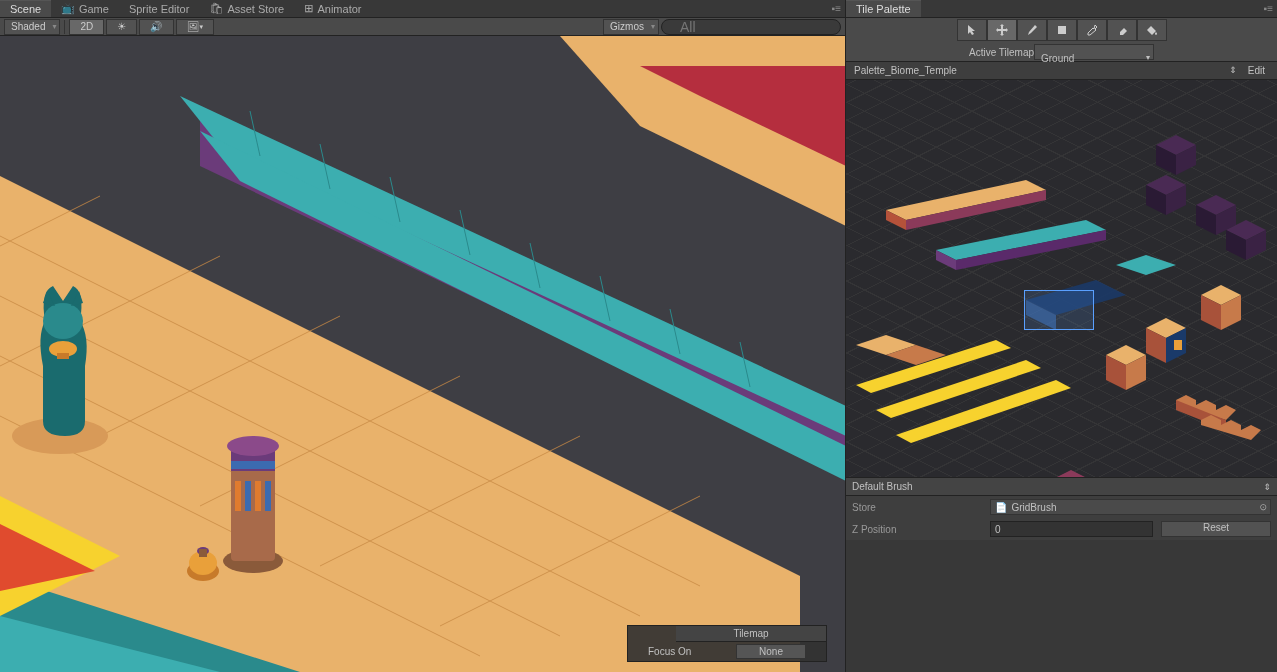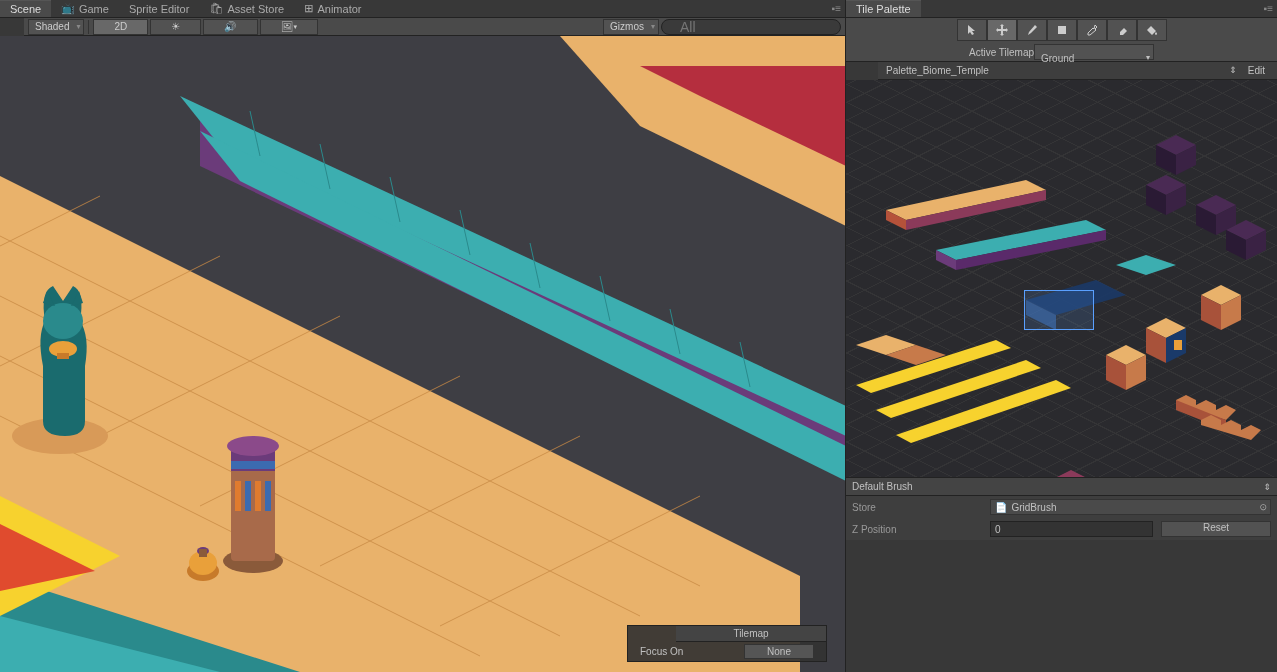--- a/index.html
+++ b/index.html
@@ -16,52 +16,52 @@
 .left-panel { width: 846px; height: 672px; display: flex; flex-direction: column; border-right: 1px solid #222; }
 .right-panel { width: 431px; height: 540px; display: flex; flex-direction: column; }
 
 
 .tab-bar { height: 18px; background: #383838; display: flex; align-items: center; border-bottom: 1px solid #222; position: relative; }
 .tab { padding: 2px 10px; color: #aaa; cursor: default; display: flex; align-items: center; gap: 4px; }
 .tab.active { background: #4a4a4a; color: #ddd; border-top: 1px solid #555; }
 .tab-bar .menu-icon { margin-left: auto; margin-right: 4px; color: #888; font-size: 10px; }
 
 
-.toolbar { height: 18px; background: #4a4a4a; border-bottom: 1px solid #222; display: flex; align-items: center; padding: 0 4px; gap: 2px; margin-left: 24px; }
-.toolbar-btn { height: 16px; min-width: 20px; background: #525252; border: 1px solid #333; display: flex; align-items: center; justify-content: center; color: #ccc; font-size: 10px; padding: 0 20px; }
+.toolbar { height: 18px; background: #4a4a4a; border-bottom: 1px solid #222; display: flex; align-items: center; padding: 0 4px; gap: 2px; }
+.toolbar-btn { height: 16px; min-width: 20px; background: #525252; border: 1px solid #333; display: flex; align-items: center; justify-content: center; color: #ccc; font-size: 10px; padding: 0 10px; }
 .toolbar-btn.active { background: #686868; }
 .toolbar-dropdown { height: 16px; background: #525252; border: 1px solid #333; padding: 0 14px 0 6px; color: #ccc; font-size: 10px; display: flex; align-items: center; position: relative; }
 .toolbar-dropdown::after { content: '▾'; position: absolute; right: 3px; font-size: 8px; color: #888; }
 .toolbar-sep { width: 1px; height: 14px; background: #333; margin: 0 2px; }
 .toolbar .spacer { flex: 1; }
 .search-input { height: 16px; width: 180px; background: #3a3a3a; border: 1px solid #222; border-radius: 8px; padding: 0 8px 0 18px; color: #ccc; font-size: 14px; position: relative; }
 .search-wrap { position: relative; }
 .search-wrap .mag { position: absolute; left: 5px; top: 2px; font-size: 10px; color: #888; }
 
 
 .scene-view { flex: 1; background: #3e3e44; position: relative; overflow: hidden; }
 .scene-overlay { position: absolute; bottom: 10px; right: 18px; width: 200px; background: rgba(50,50,50,0.92); border: 1px solid #222; font-size: 10px; }
 .scene-overlay-title { text-align: center; padding: 2px; background: #444; border-bottom: 1px solid #222; margin-left: 48px; }
-.scene-overlay-row { display: flex; align-items: center; padding: 2px 12px; gap: 6px; }
+.scene-overlay-row { display: flex; align-items: center; padding: 2px 20px; gap: 6px; }
 .scene-overlay-row .lbl { flex: 1; }
 .scene-overlay-row .val { width: 70px; background: #555; border: 1px solid #333; padding: 1px 4px; text-align: center; }
 
 
 .iso-stage { position: absolute; inset: 0; }
 
 
 .palette-tools { height: 44px; background: #4a4a4a; border-bottom: 1px solid #222; display: flex; flex-direction: column; align-items: center; justify-content: center; gap: 3px; }
 .palette-toolrow { display: flex; gap: 0; }
 .palette-toolrow .tbtn { width: 30px; height: 22px; background: #525252; border: 1px solid #333; display: flex; align-items: center; justify-content: center; }
 .palette-toolrow .tbtn.active { background: #686868; }
 .palette-active-row { display: flex; align-items: center; font-size: 10px; }
 .palette-active-row .dd { width: 120px; height: 16px; background: #525252; border: 1px solid #333; padding: 8px 14px 0 6px; position: relative; }
 .palette-active-row .dd::after { content: '▾'; position: absolute; right: 3px; font-size: 8px; }
 
-.palette-selector { height: 18px; background: #3e3e3e; border-bottom: 1px solid #222; display: flex; align-items: center; padding: 0 4px; margin-left: 32px; }
+.palette-selector { height: 18px; background: #3e3e3e; border-bottom: 1px solid #222; display: flex; align-items: center; padding: 0 4px; }
 .palette-selector .dd { flex: 1; padding: 0 14px 0 4px; position: relative; font-size: 10px; }
 .palette-selector .dd::after { content: '⇕'; position: absolute; right: 3px; font-size: 9px; }
 .palette-selector .edit { padding: 0 8px; font-size: 10px; }
 
 
 .palette-grid { flex: 1; background: #2a2a2e; position: relative; overflow: hidden; }
 .grid-lines { position: absolute; inset: 0; opacity: 0.4;
   background-image:
     repeating-linear-gradient(26.57deg, transparent, transparent 15px, #444 15px, #444 16px),
     repeating-linear-gradient(-26.57deg, transparent, transparent 15px, #444 15px, #444 16px);

